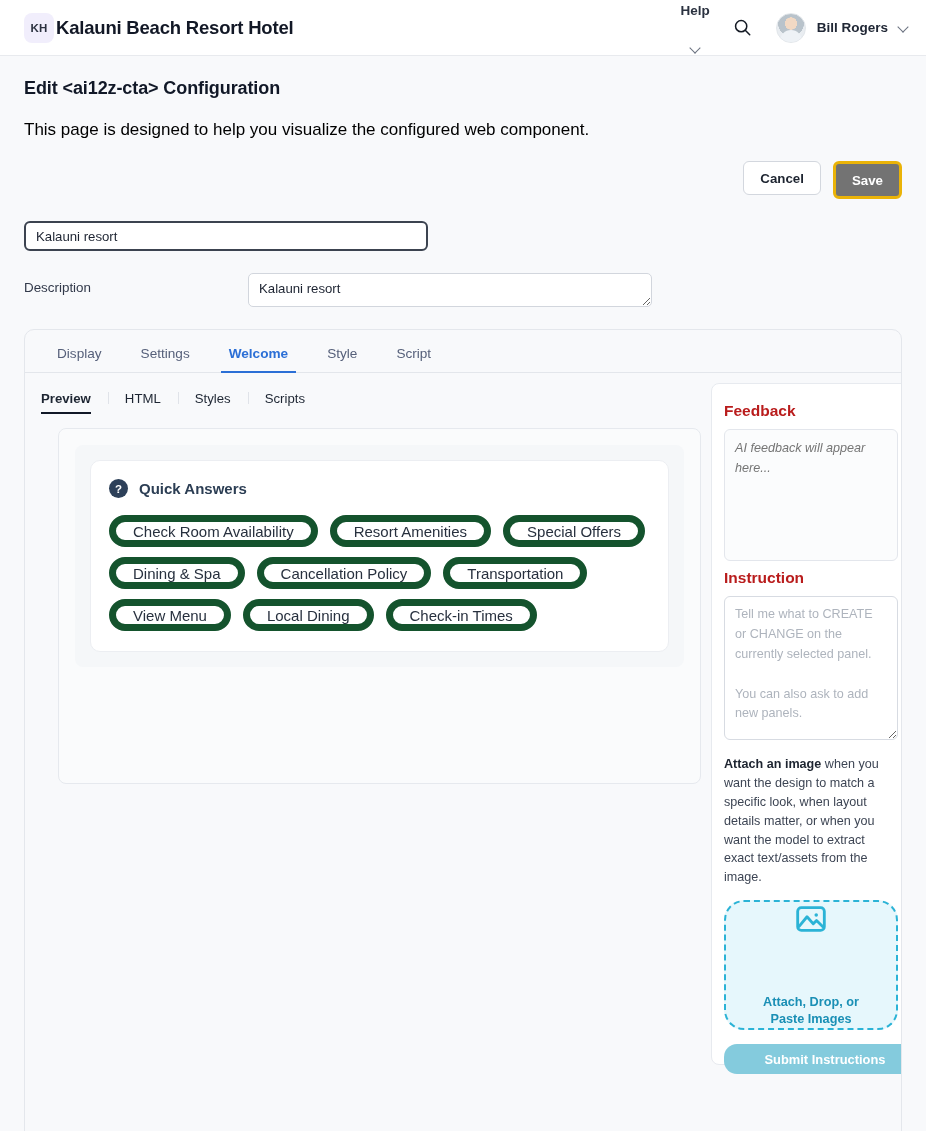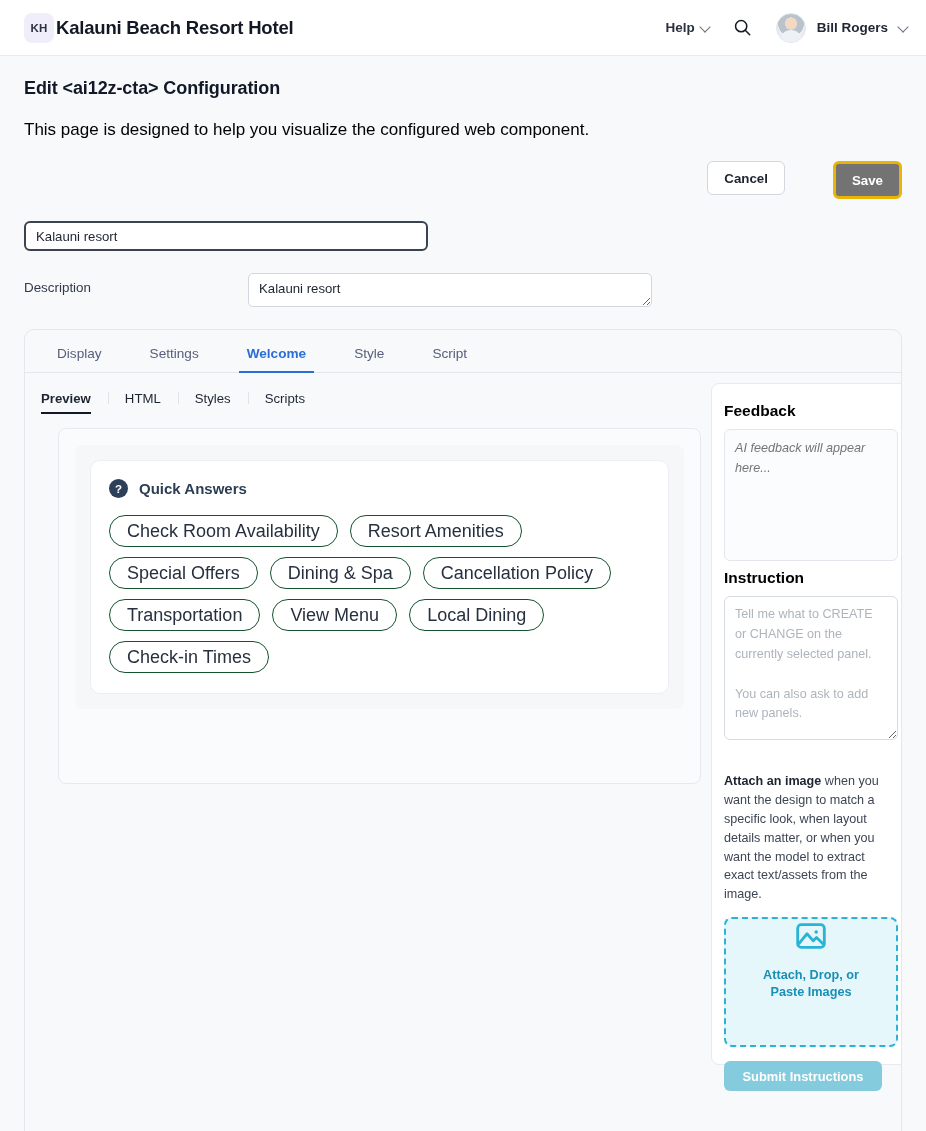--- a/index.html
+++ b/index.html
@@ -25,21 +25,21 @@
   .brand { display: flex; align-items: center; gap: 2px; }
   .brand-badge {
     width: 30px; height: 30px; border-radius: 8px;
     background: #f1eefc; color: #2c3240;
     font-size: 11.5px; font-weight: bold;
     display: flex; align-items: center; justify-content: center;
     letter-spacing: .2px;
   }
   .brand-title { font-size: 18.5px; font-weight: bold; color: #121826; letter-spacing: -.2px; }
   .topbar-right { margin-left: auto; display: flex; align-items: center; gap: 20px; }
-  .help-menu { display: flex; align-items: center; gap: 6px; font-size: 13.5px; font-weight: bold; color: #2b3240; }
+  .help-menu { display: flex; align-items: center; gap: 26px; font-size: 13.5px; font-weight: bold; color: #2b3240; flex-direction: column; }
   .caret { display: inline-block; width: 9px; height: 9px; position: relative; }
   .caret::before {
     content: ""; position: absolute; left: 0; top: 0;
     width: 7px; height: 7px;
     border-right: 1.6px solid #6b7280; border-bottom: 1.6px solid #6b7280;
     transform: rotate(45deg);
   }
   .search-btn { width: 26px; height: 26px; display: flex; align-items: center; justify-content: center; }
   .user-menu { display: flex; align-items: center; gap: 11px; }
   .avatar {
@@ -58,21 +58,21 @@
   
   .page-head { padding: 16px 24px 0 24px; }
   .page-title { font-size: 18px; font-weight: bold; color: #111827; margin: 6px 0 0 0; letter-spacing: -.1px; }
   .page-sub { font-size: 17px; color: #000000; margin: 21px 0 0 0; }
 
   
   .actions { display: flex; justify-content: flex-end; gap: 12px; padding: 21px 24px 0 24px; }
   .btn {
     font-family: inherit; font-size: 13.3px; font-weight: bold;
     border-radius: 6px; cursor: pointer; padding: 16px 16px; height: 30px;
-    display: inline-flex; align-items: center; justify-content: center; margin-left: 36px;
+    display: inline-flex; align-items: center; justify-content: center;
   }
   .btn-cancel { background: #ffffff; color: #1d2430; border: 1px solid #d3d7de; }
   .btn-save { background: #737373; color: #ffffff; border: 3px solid #eab308; }
 
   
   .form { padding: 22px 24px 0 24px; }
   .form-row { display: flex; align-items: flex-start; margin-bottom: 22px; }
   .form-label { width: 224px; flex: none; font-size: 13.4px; color: #32394a; padding-top: 7px; }
   .field-name {
     width: 404px; height: 30px; border: 2px solid #3c4350; border-radius: 6px;
@@ -88,21 +88,21 @@
   
   .card {
     margin: 2px 24px 0 24px;
     background: #f8f9fb;
     border: 1px solid #e4e7ec;
     border-radius: 10px;
     height: 839px;
     overflow: hidden;
   }
   .tabs {
-    display: flex; gap: 16px; padding: 16px 16px 0 16px;
+    display: flex; gap: 7px; padding: 16px 16px 0 16px;
     border-bottom: 1px solid #e3e6eb; margin: 0 0 0 0;
   }
   .tab {
     font-size: 13.6px; color: #56607a; padding: 0 16px 11px 16px;
     cursor: pointer; position: relative; background: none; border: none;
     font-family: inherit;
   }
   .tab.active { color: #2b6fd6; font-weight: bold; }
   .tab.active::after {
     content: ""; position: absolute; left: 8px; right: 8px; bottom: -1px;
@@ -167,70 +167,70 @@
   .qa-head { display: flex; align-items: center; gap: 11px; margin-bottom: 17px; }
   .qa-icon {
     width: 19px; height: 19px; border-radius: 50%;
     background: #2d4059; color: #ffffff;
     font-size: 11.5px; font-weight: bold;
     display: flex; align-items: center; justify-content: center;
   }
   .qa-title { font-size: 15px; font-weight: bold; color: #2c3e54; }
   .chips { display: flex; flex-wrap: wrap; gap: 10px 12px; }
   .chip {
-    border: 1px solid #14532d; background: #ffffff; border-radius: 999px;
-    font-family: inherit; font-size: 18px; color: #27303e;
+    border: 7px solid #14532d; background: #ffffff; border-radius: 999px;
+    font-family: inherit; font-size: 15px; color: #27303e;
     padding: 0 17px; height: 32px;
     display: inline-flex; align-items: center; cursor: pointer;
   }
 
   
   .side-panel {
     background: #ffffff;
     border: 1px solid #e7eaef;
     border-radius: 8px;
     padding: 14px 12px 16px 12px;
     margin-top: 10px;
     height: 682px;
   }
-  .side-h { font-size: 15.5px; font-weight: bold; color: #000000; margin: 4px 0 9px 0; }
+  .side-h { font-size: 15.5px; font-weight: bold; color: #b91c1c; margin: 4px 0 9px 0; }
   .feedback-box {
     width: 174px; height: 132px;
     border: 1px solid #e3e6ec; border-radius: 6px;
     background: #fbfcfd; padding: 9px 10px;
     font-family: inherit; font-size: 12.6px; font-style: italic; color: #9aa2ae;
     line-height: 1.55; resize: none; outline: none;
   }
   .instr-box {
     width: 174px; height: 144px;
     border: 1px solid #d7dbe2; border-radius: 6px;
     background: #ffffff; padding: 8px 10px;
     font-family: inherit; font-size: 12.6px; color: #1c2331;
     line-height: 1.58; resize: vertical; outline: none;
   }
   .instr-box::placeholder { color: #aeb4bd; }
   .attach-note {
     width: 174px; font-size: 12.6px; color: #3d4554; line-height: 1.5;
-    margin: 28px 0 10px 0;
+    margin: 11px 0 10px 0;
   }
   .attach-note b { font-weight: bold; color: #1d2430; }
   .dropzone {
     width: 174px; height: 130px;
-    border: 2px dashed #2bb3d6; border-radius: 8px;
+    border: 2px dashed #2bb3d6; border-radius: 20px;
     background: #e6f7fc;
-    display: flex; flex-direction: column; align-items: center; justify-content: flex-start;
+    display: flex; flex-direction: column; align-items: center; justify-content: space-between;
     gap: 10px; cursor: pointer; margin-top: 13px;
   }
   .dropzone-text {
     font-size: 12.7px; font-weight: bold; color: #1a8fb5;
     text-align: center; line-height: 1.35; width: 130px;
   }
   .submit-btn {
-    width: 158px; height: 30px; margin-top: 14px;
-    background: #84cbdd; color: #ffffff; border: none; border-radius: 6px;
+    width: 202px; height: 30px; margin-top: 14px;
+    background: #84cbdd; color: #ffffff; border: none; border-radius: 13px;
     font-family: inherit; font-size: 12.9px; font-weight: bold; cursor: pointer;
   }
 </style>
 </head>
 <body>
 
 <div class="topbar">
   <div class="brand">
     <div class="brand-badge">KH</div>
     <div class="brand-title">Kalauni Beach Resort Hotel</div>

